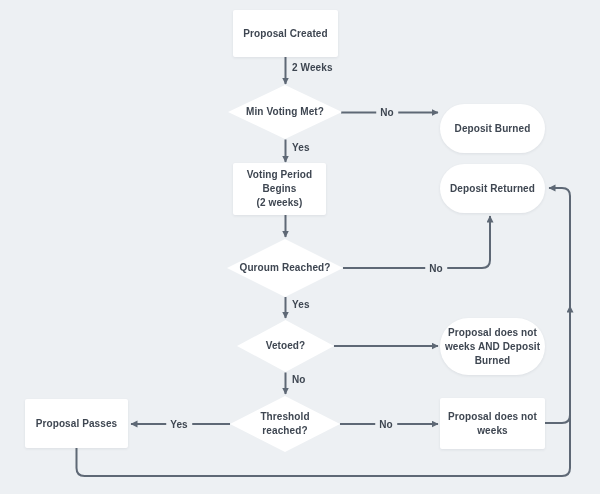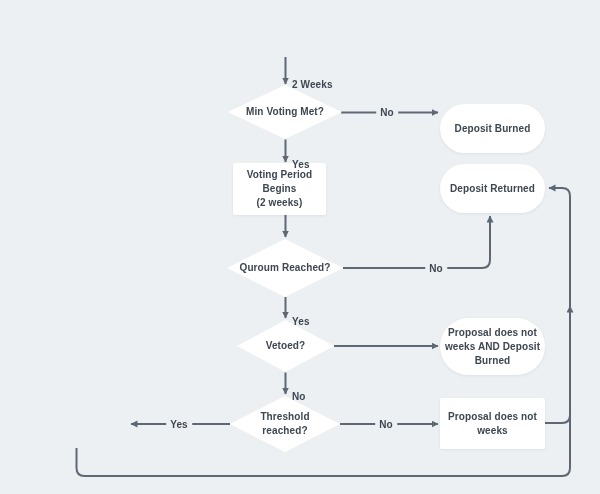--- a/index.html
+++ b/index.html
@@ -22,21 +22,21 @@
     text-align:center;
   }
   .node .ln{display:block;}
   .rect{border-radius:2px;box-shadow:0 1px 3px rgba(25,35,50,.08);}
   .pill{border-radius:999px;box-shadow:0 1px 3px rgba(25,35,50,.08);}
   .diamond{clip-path:polygon(50% 0,100% 50%,50% 100%,0 50%);box-shadow:none;}
   .elabel{
     position:absolute;font-size:10px;font-weight:600;color:var(--ink);
     white-space:nowrap;letter-spacing:.1px;
   }
-  .beside{transform:translateY(-50%);margin-top:17px;}
+  .beside{transform:translateY(-50%);}
   .masked{transform:translate(-50%,-50%);background:var(--bg);padding:0 4px;}
 </style>
 </head>
 <body>
 
 <div class="stage">
 
   <svg class="edges" viewBox="0 0 600 494" aria-hidden="true">
     <defs>
       <marker id="arw" markerUnits="userSpaceOnUse" markerWidth="9" markerHeight="9" refX="6.5" refY="3.5" orient="auto">
@@ -51,20 +51,23 @@
     <path class="edge" d="M285.5 297 V318" marker-end="url(#arw)"></path>
     <path class="edge" d="M334 346 H438" marker-end="url(#arw)"></path>
     <path class="edge" d="M285.5 372.5 V394" marker-end="url(#arw)"></path>
     <path class="edge" d="M230 424 H131" marker-end="url(#arw)"></path>
     <path class="edge" d="M340 424 H438" marker-end="url(#arw)"></path>
     <path class="edge" d="M76.5 448 V468 Q76.5 476 84.5 476 H562 Q570 476 570 468 V196 Q570 188 562 188 H549" marker-end="url(#arw)"></path>
     <path class="edge" d="M545 423 H562 Q570 423 570 415"></path>
     <path class="edge" d="M570 313 V306" marker-end="url(#arw)"></path>
   </svg>
 
+  <div class="node rect" style="left:233px;top:10px;width:105px;height:47px;">
+    <span class="ln">Proposal Created</span>
+  </div>
 
   <div class="node diamond" style="left:228px;top:85px;width:114px;height:54px;">
     <span class="ln">Min Voting Met?</span>
   </div>
 
   <div class="node pill" style="left:440px;top:104px;width:105px;height:49px;">
     <span class="ln">Deposit Burned</span>
   </div>
 
   <div class="node rect" style="left:233px;top:163px;width:93px;height:52px;">
@@ -88,20 +91,23 @@
     <span class="ln">Proposal does not</span>
     <span class="ln">weeks AND Deposit</span>
     <span class="ln">Burned</span>
   </div>
 
   <div class="node diamond" style="left:230px;top:396px;width:110px;height:56px;">
     <span class="ln">Threshold</span>
     <span class="ln">reached?</span>
   </div>
 
+  <div class="node rect" style="left:25px;top:399px;width:103px;height:49px;">
+    <span class="ln">Proposal Passes</span>
+  </div>
 
   <div class="node rect" style="left:440px;top:398px;width:105px;height:51px;">
     <span class="ln">Proposal does not</span>
     <span class="ln">weeks</span>
   </div>
 
   <div class="elabel beside" style="left:292px;top:67px;">2 Weeks</div>
   <div class="elabel masked" style="left:387px;top:112px;">No</div>
   <div class="elabel beside" style="left:292px;top:147px;">Yes</div>
   <div class="elabel masked" style="left:436px;top:268px;">No</div>

